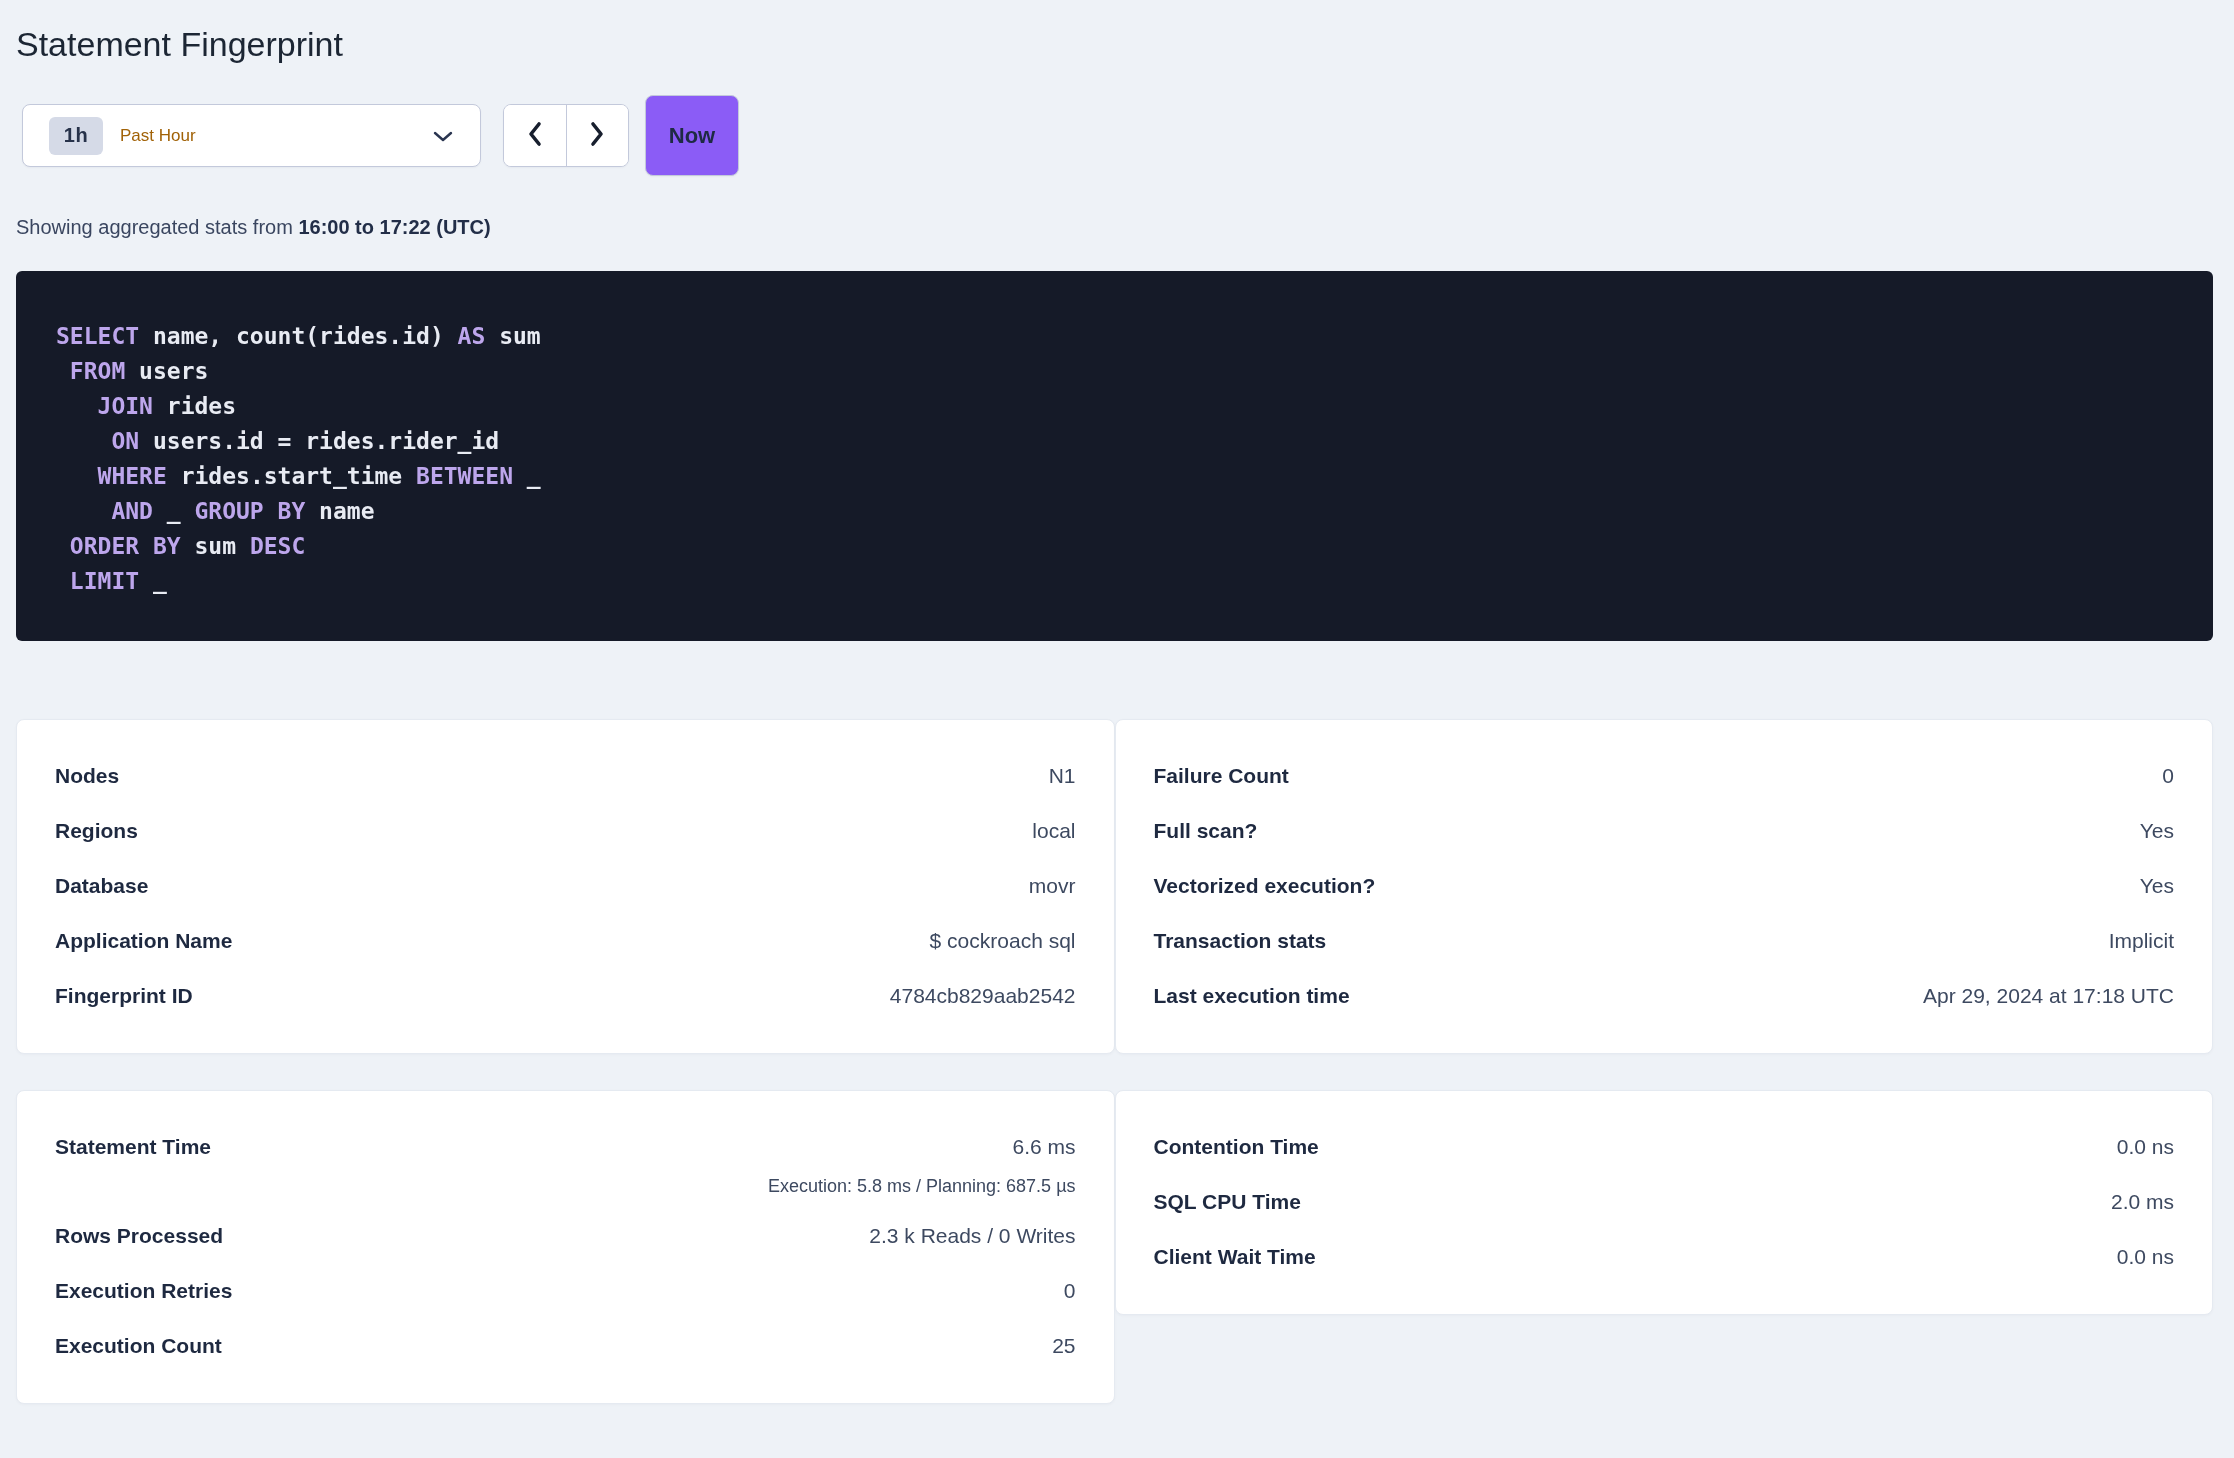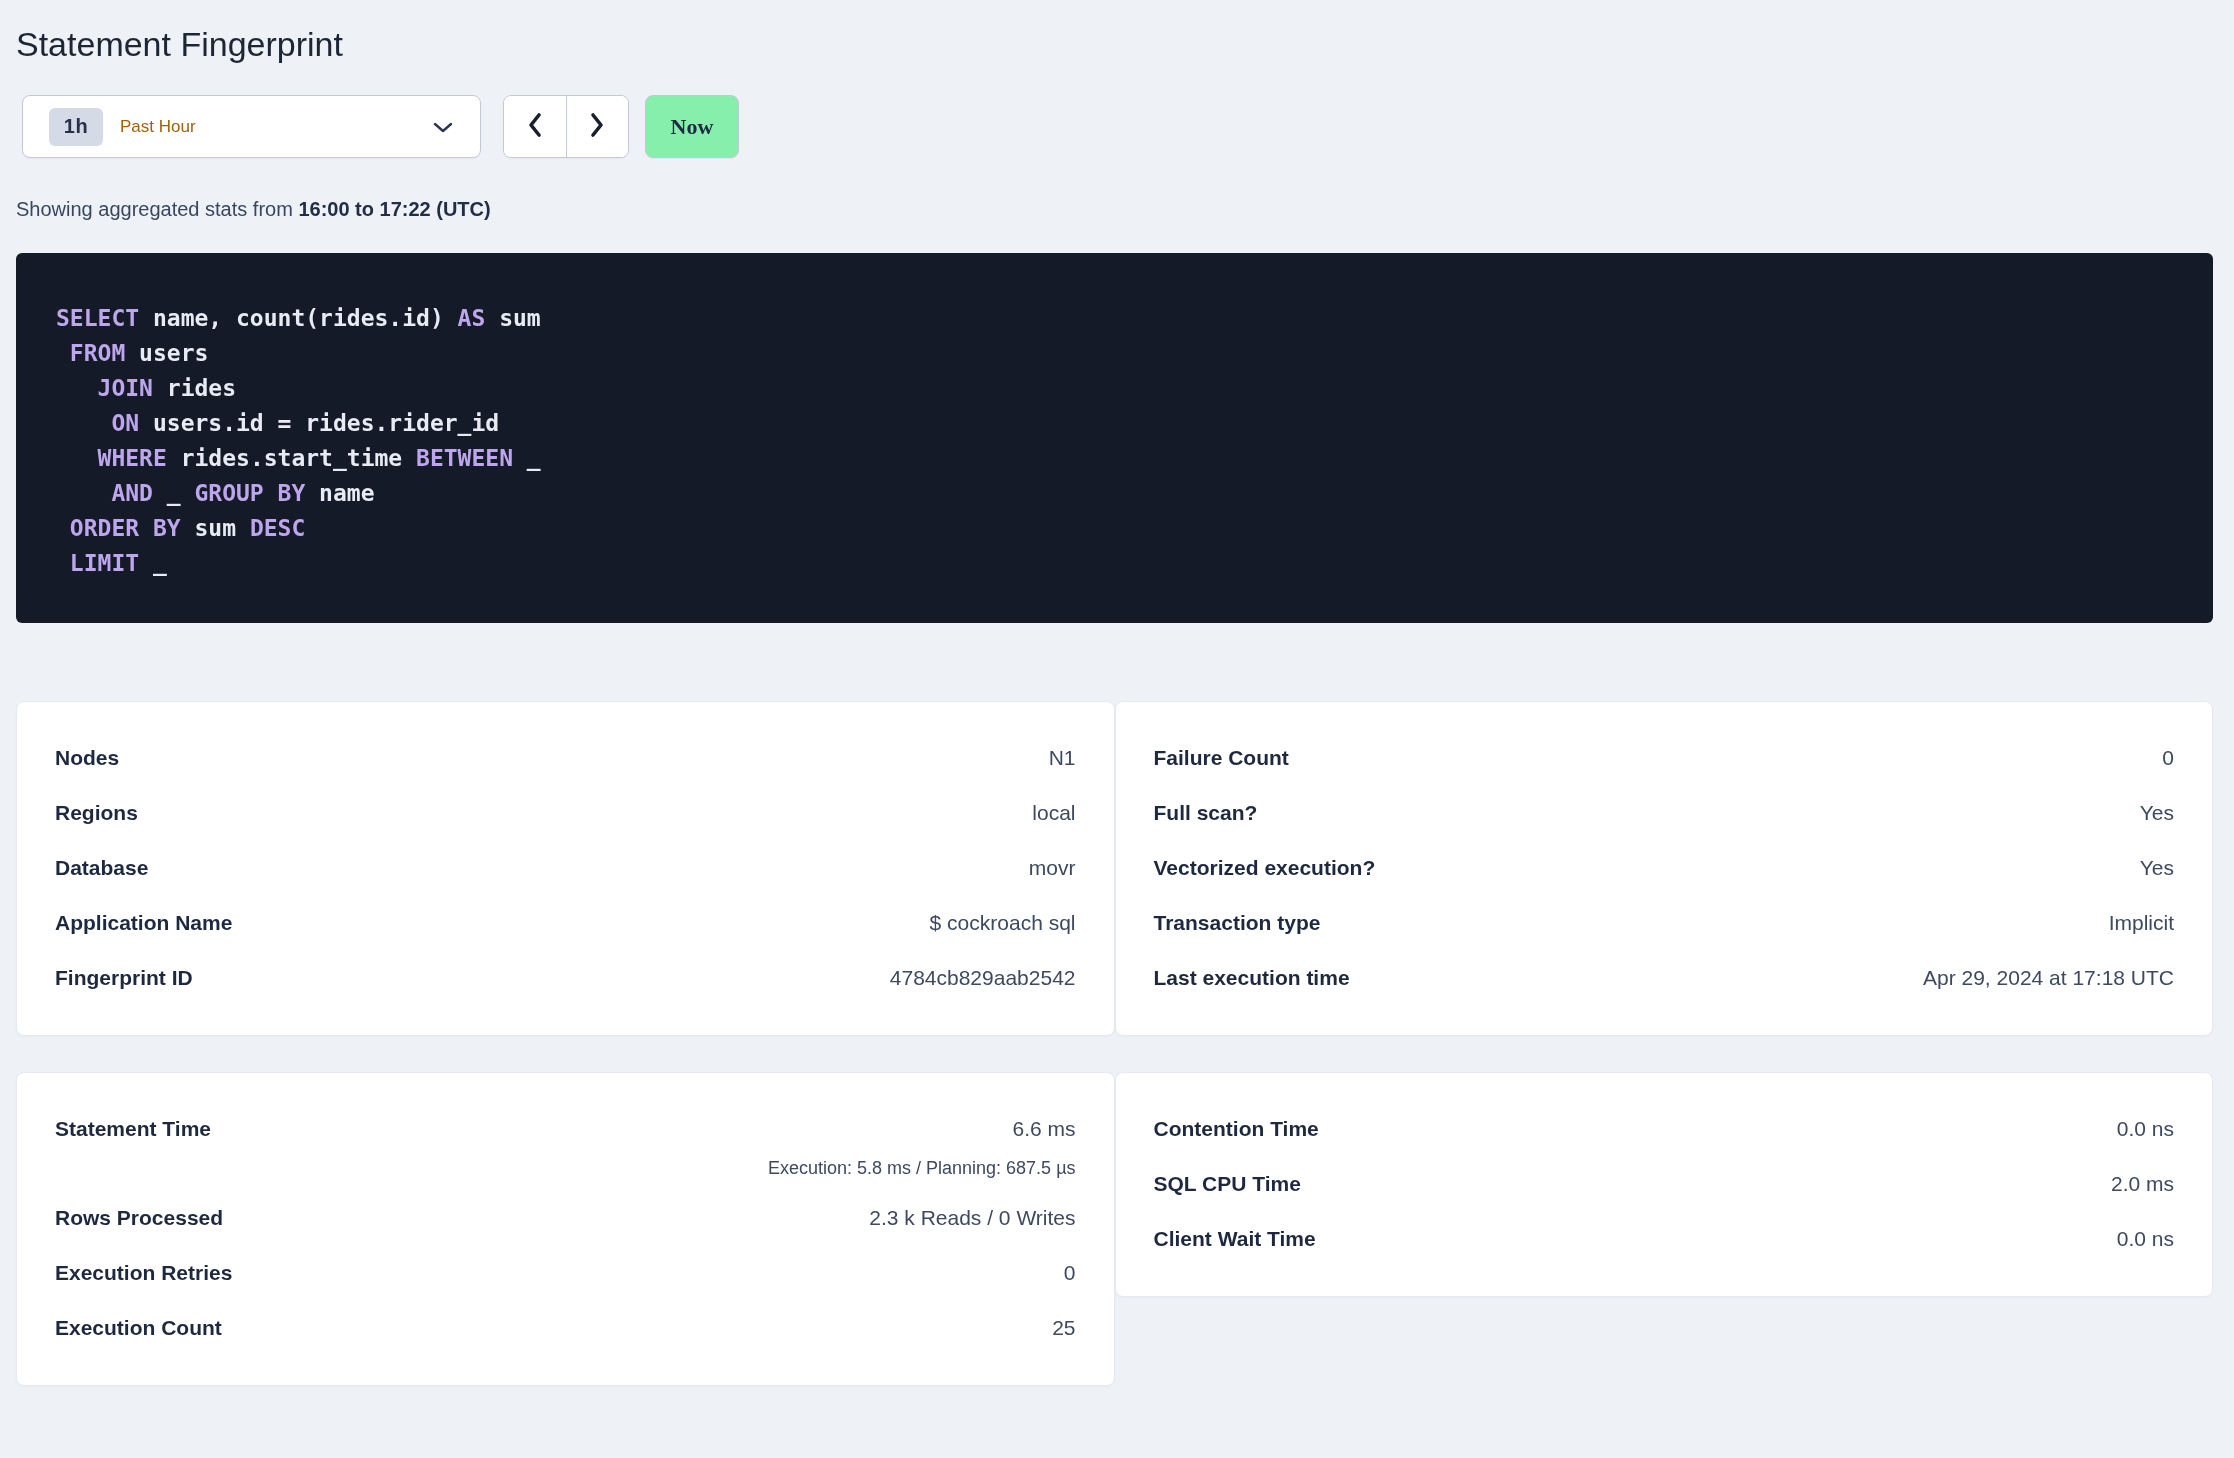--- a/index.html
+++ b/index.html
@@ -67,23 +67,23 @@
     border:1px solid var(--control-border);border-radius:8px;background:#fff;
     overflow:hidden;box-shadow:0 1px 2px rgba(20,30,60,.04);
   }
   .pager-btn{
     flex:1;display:flex;align-items:center;justify-content:center;
     background:#fff;border:none;cursor:pointer;padding:0;
   }
   .pager-btn + .pager-btn{border-left:1px solid var(--control-border);}
 
   .now-btn{
-    width:94px;height:63px;margin-left:16px;
-    border:1px solid var(--control-border);border-radius:8px;background:#86efac;
-    font-family:Liberation Serif, serif;
+    width:94px;height:81px;margin-left:16px;
+    border:1px solid var(--control-border);border-radius:8px;background:#8b5cf6;
+    font-family:Liberation Sans, sans-serif;
     font-size:22px;font-weight:700;color:#1e2a44;cursor:pointer;
     display:flex;align-items:center;justify-content:center;
     box-shadow:0 1px 2px rgba(20,30,60,.04);
   }
 
   
   .subheader{margin-top:38px;font-size:20px;line-height:26px;color:#3a4660;}
   .subheader .strong{font-weight:700;color:#222e48;}
 
   
@@ -198,21 +198,21 @@
       </div>
       <div class="row">
         <span class="label">Full scan?</span>
         <span class="value">Yes</span>
       </div>
       <div class="row">
         <span class="label">Vectorized execution?</span>
         <span class="value">Yes</span>
       </div>
       <div class="row">
-        <span class="label">Transaction type</span>
+        <span class="label">Transaction stats</span>
         <span class="value">Implicit</span>
       </div>
       <div class="row">
         <span class="label">Last execution time</span>
         <span class="value">Apr 29, 2024 at 17:18 UTC</span>
       </div>
     </div>
 
   </div>
 

